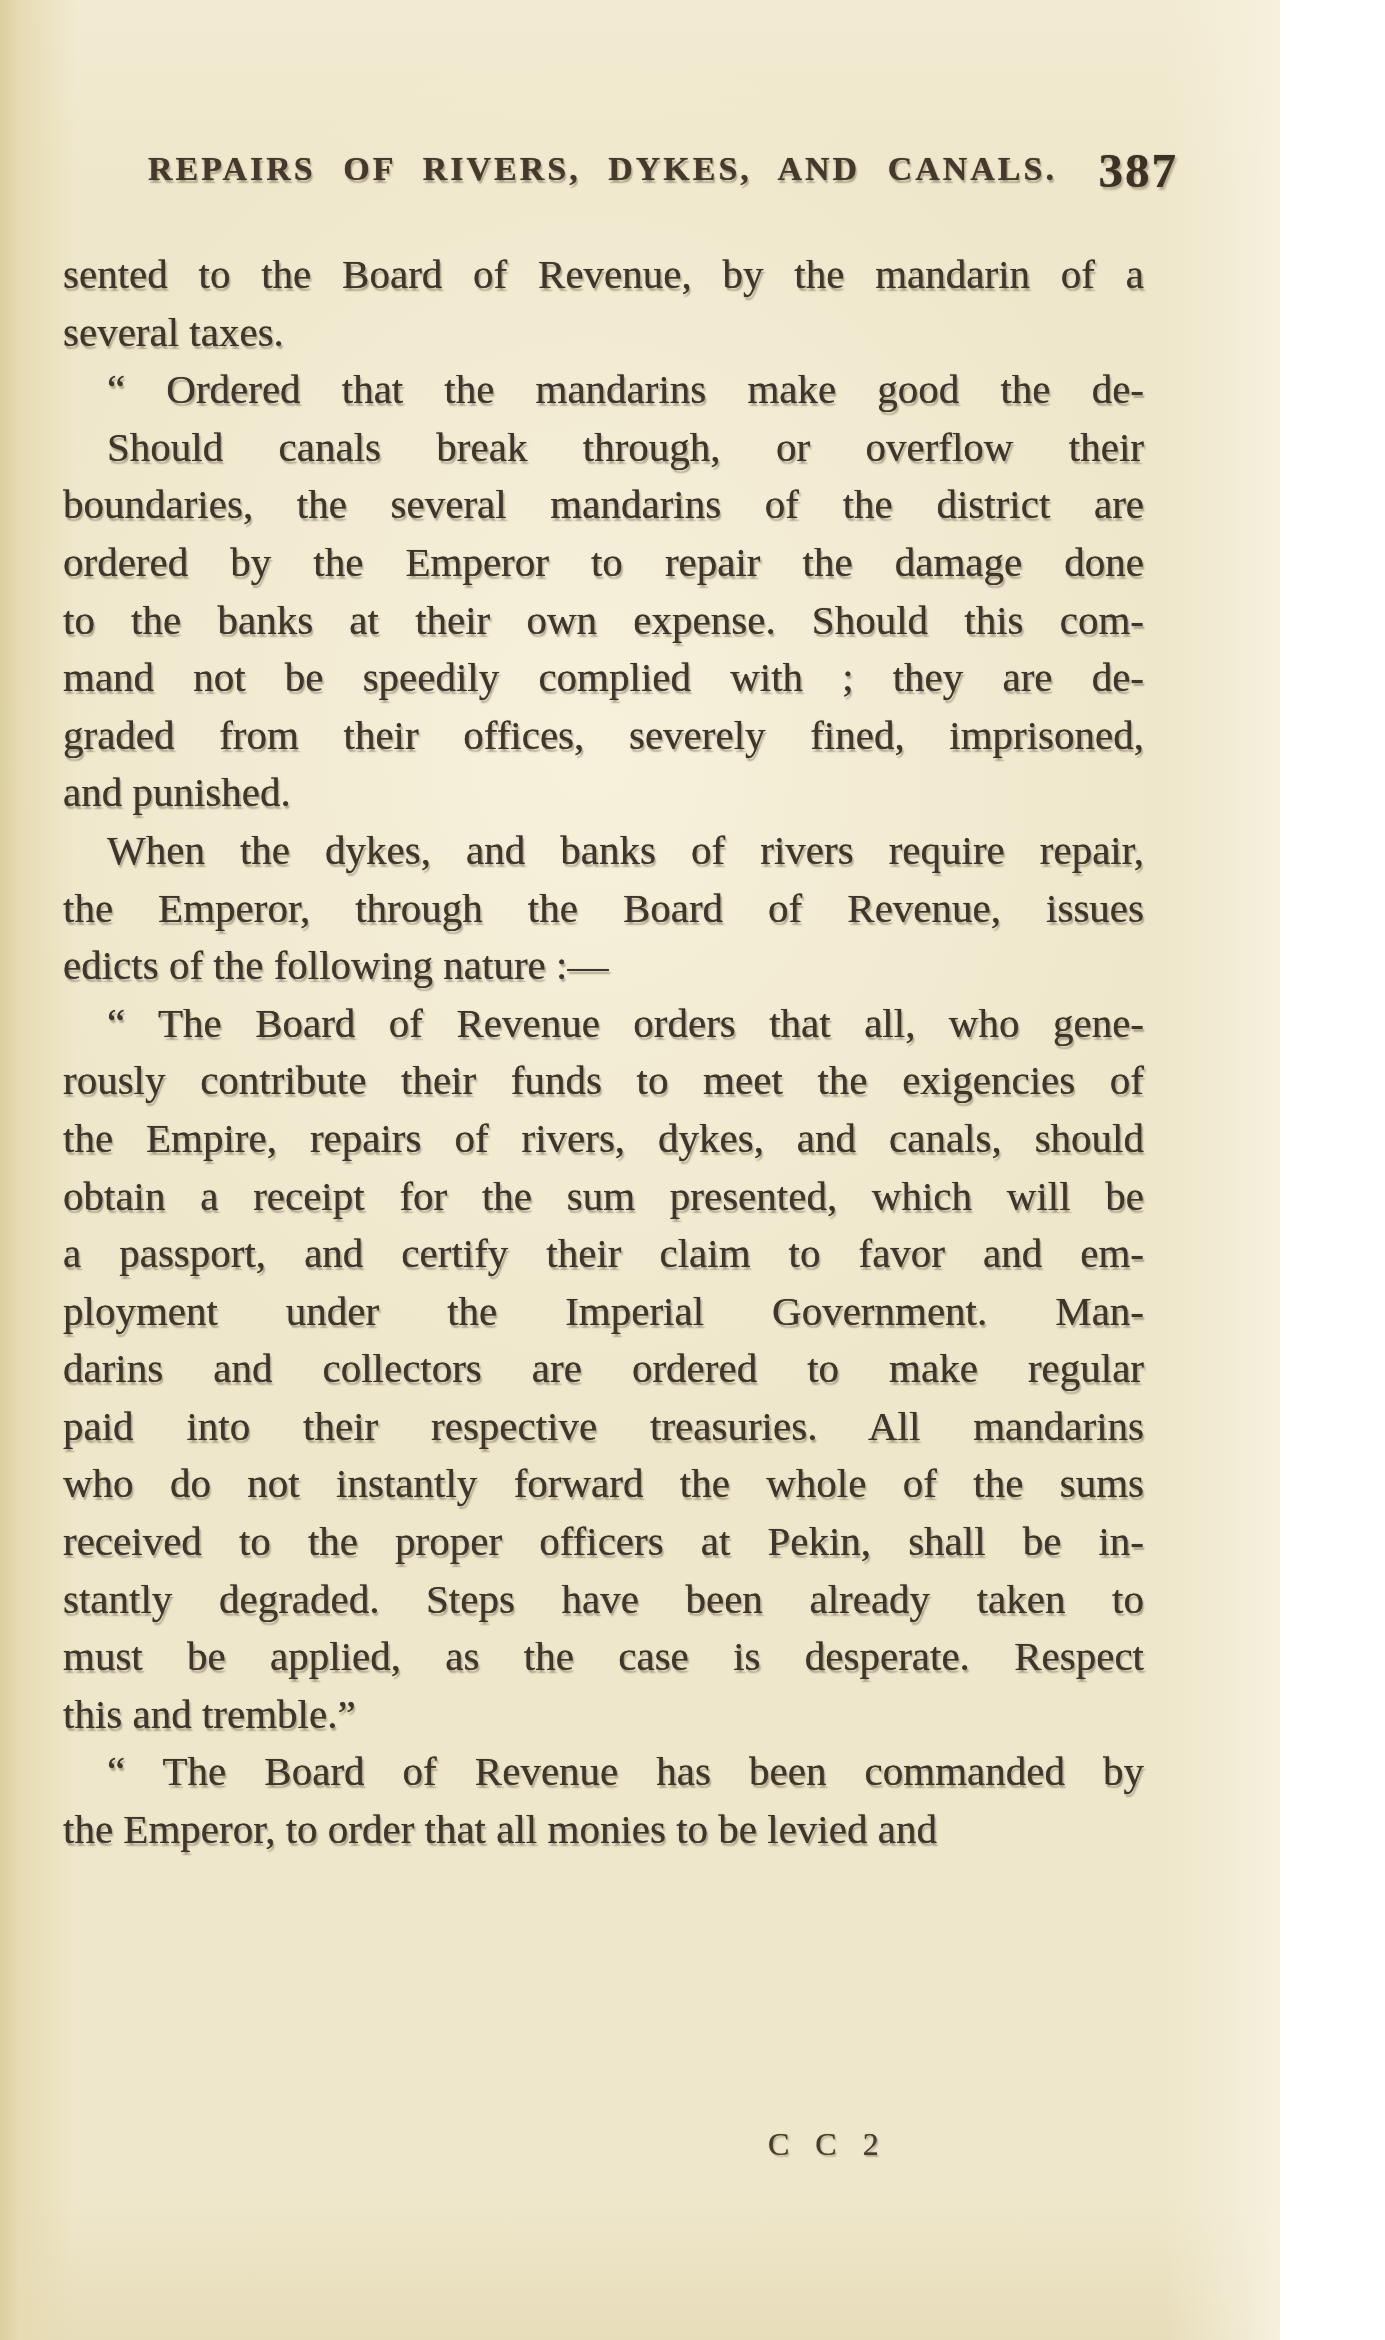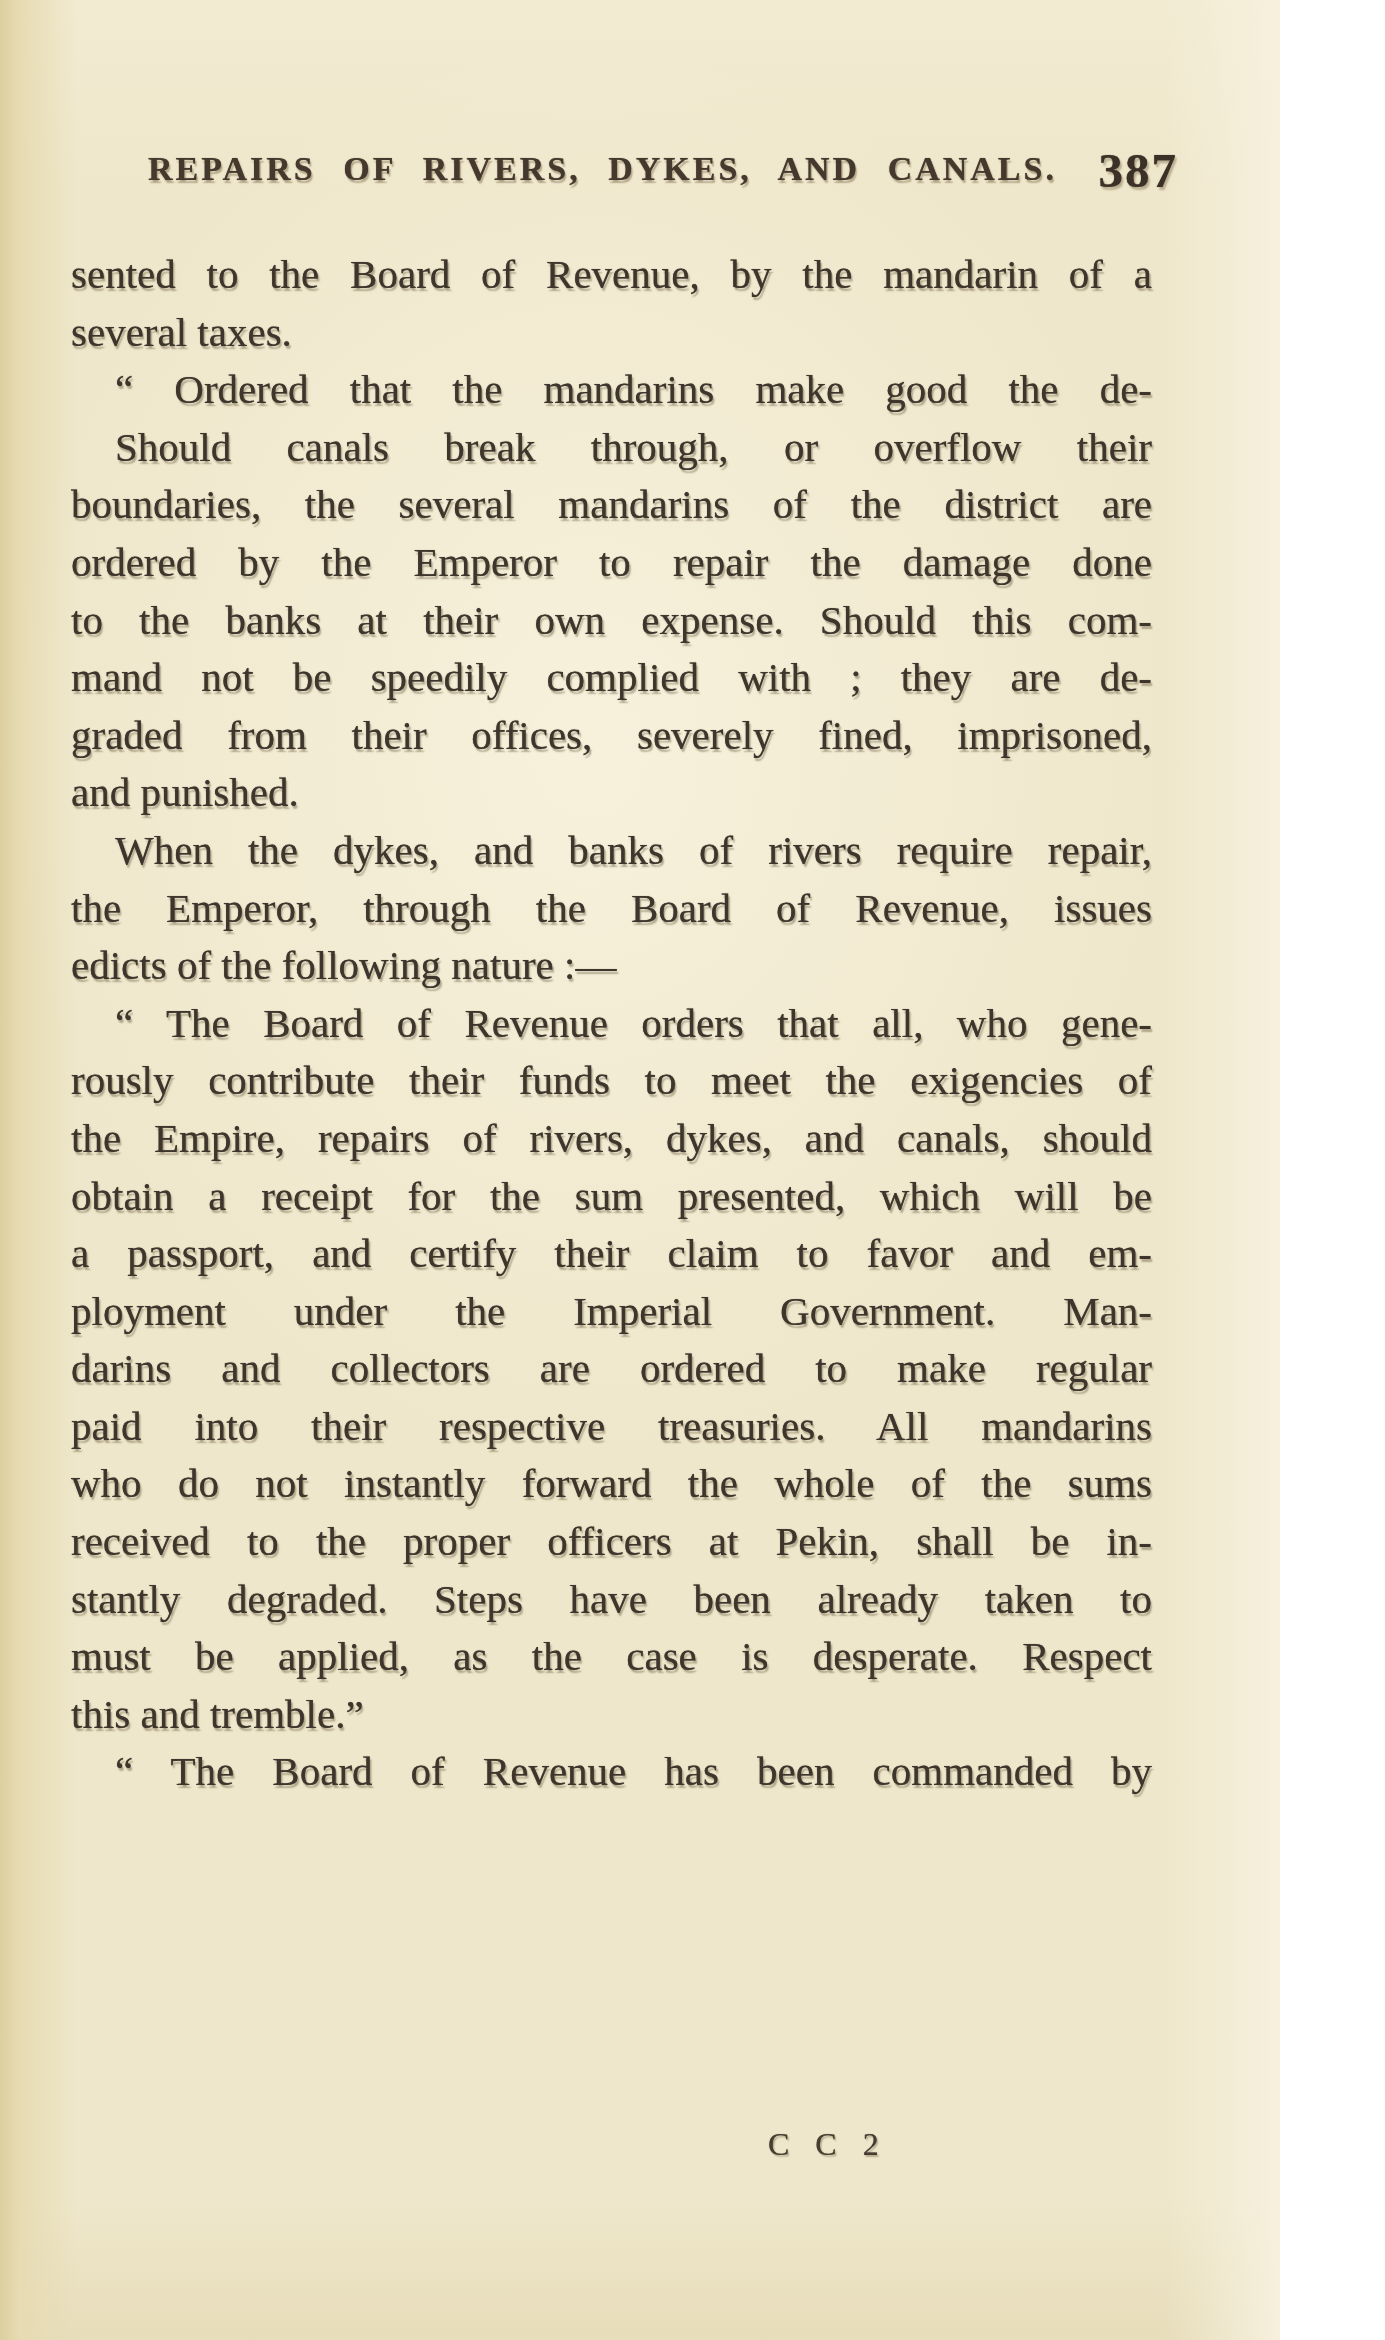--- a/index.html
+++ b/index.html
@@ -43,21 +43,20 @@
     text-shadow: 0 0 1px rgba(60,48,35,0.8), 2px 3px 2px rgba(110,90,60,0.4);
     text-align: center;
   }
   .text-block {
     position: absolute;
     top: 246px; left: 63px; width: 1081px;
     font-size: 41px;
     line-height: 57.6px;
     color: #3e362c;
     text-shadow: 0 0 0.8px rgba(62,52,40,0.8), 1.6px 2.6px 1.6px rgba(105,88,62,0.45);
-    margin-left: 8px;
   }
   .line {
     text-align: justify;
     text-align-last: justify;
     white-space: normal;
   }
   .line.indent { padding-left: 44px; }
   .line.para-end { text-align-last: left; }
   .sig-mark {
     position: absolute;
@@ -99,17 +98,18 @@
       <div class="line">a passport, and certify their claim to favor and em-</div>
       <div class="line">ployment under the Imperial Government. Man-</div>
       <div class="line">darins and collectors are ordered to make regular</div>
       <div class="line">paid into their respective treasuries. All mandarins</div>
       <div class="line">who do not instantly forward the whole of the sums</div>
       <div class="line">received to the proper officers at Pekin, shall be in-</div>
       <div class="line">stantly degraded. Steps have been already taken to</div>
       <div class="line">must be applied, as the case is desperate. Respect</div>
       <div class="line para-end">this and tremble.”</div>
       <div class="line indent">“ The Board of Revenue has been commanded by</div>
+      <div class="line para-end">the Emperor, to order that all monies to be levied and</div>
     </main>
 
   <div class="sig-mark">C C 2</div>
 
 </div>
 
 </body></html>

